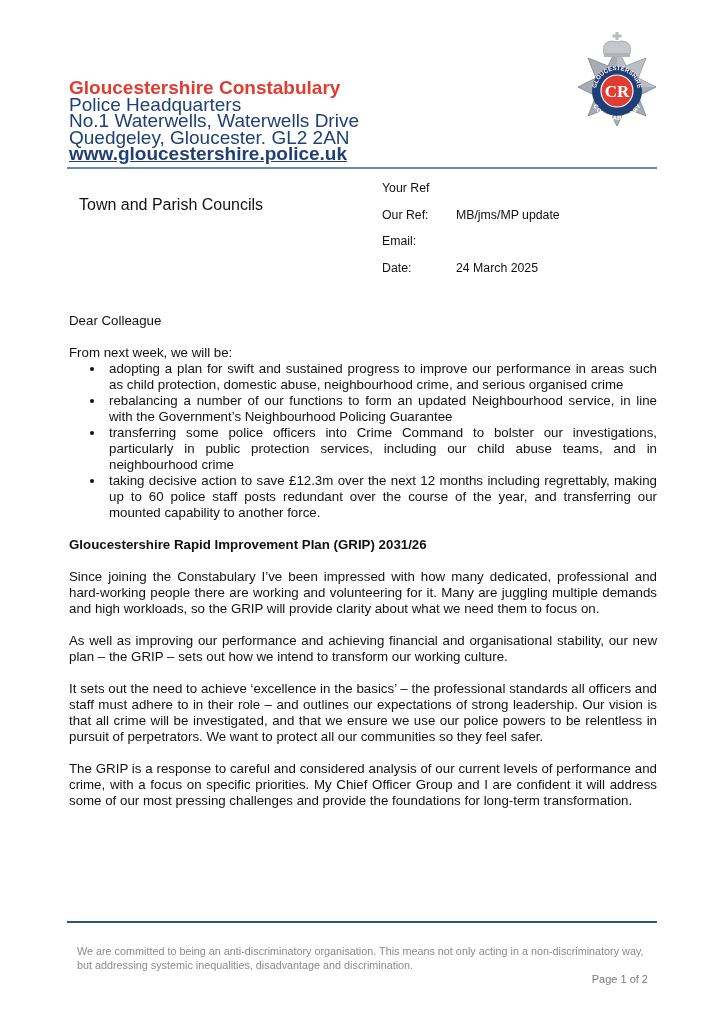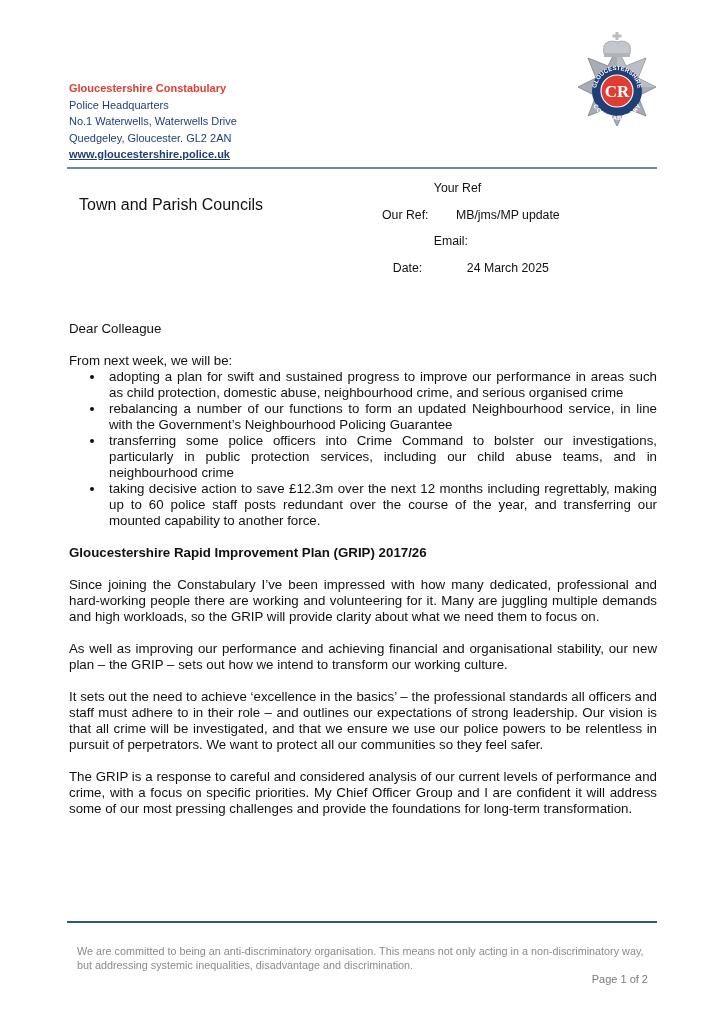--- a/index.html
+++ b/index.html
@@ -1,40 +1,40 @@
 <!DOCTYPE html>
 <html><head>
   <meta charset="utf-8">
   <style>
     html, body { margin: 0; padding: 0; background: #ffffff; }
     body { width: 724px; height: 1023px; position: relative; overflow: hidden;
            font-family: "Liberation Sans", sans-serif; color: #111; }
     .abs { position: absolute; }
 
     
-    .org { left: 69px; top: 80px; font-size: 11px; line-height: 16.5px; color: #1f3f76; }
+    .org { left: 69px; top: 80px; font-size: 19px; line-height: 16.5px; color: #1f3f76; }
     .org .name { color: #e03c31; font-weight: bold; }
     .org .web { font-weight: bold; text-decoration: underline; color: #1f3f76; }
 
     .crest { left: 574px; top: 30px; width: 86px; height: 100px; }
 
     .rule { left: 67px; width: 590px; height: 2px; background: #6b8bab; }
     .rule.top { top: 167px; }
     .rule.bottom { top: 921px; background: #2d5878; }
 
     
     .recipient { left: 79px; top: 196px; font-size: 16px; }
     .refs { left: 382px; top: 181px; font-size: 12.3px; }
-    .refs .row { display: flex; height: 26.5px; justify-content: center; }
+    .refs .row { display: flex; height: 26.5px; }
     .refs .lbl { width: 74px; }
     .refs a { color: #2a6ebb; text-decoration: underline; }
 
     
     .body { left: 69px; top: 313px; width: 588px; font-size: 13.3px; line-height: 16px; }
-    .body p { margin: 8px 0 16px 0; text-align: justify; }
+    .body p { margin: 0 0 16px 0; text-align: justify; }
     .body p.salutation { margin-bottom: 16px; }
     .body ul { margin: -16px 0 16px 0; padding-left: 36px; }
     .body li { text-align: justify; padding-left: 4px; }
     .body h3 { margin: 0 0 16px 0; font-size: 13.3px; font-weight: bold; }
 
     
     .footer-note { left: 77px; top: 944px; width: 580px; font-size: 10.8px; line-height: 14px; color: #8a8a8a; }
     .page-num { right: 76px; top: 973px; font-size: 11px; color: #7a7a7a; }
   </style>
 </head>
@@ -97,21 +97,21 @@
 
 <div class="abs body">
   <p class="salutation">Dear Colleague</p>
   <p style="margin-bottom:16px;">From next week, we will be:</p>
   <ul>
     <li>adopting a plan for swift and sustained progress to improve our performance in areas such as child protection, domestic abuse, neighbourhood crime, and serious organised crime</li>
     <li>rebalancing a number of our functions to form an updated Neighbourhood service, in line with the Government’s Neighbourhood Policing Guarantee</li>
     <li>transferring some police officers into Crime Command to bolster our investigations, particularly in public protection services, including our child abuse teams, and in neighbourhood crime</li>
     <li>taking decisive action to save £12.3m over the next 12 months including regrettably, making up to 60 police staff posts redundant over the course of the year, and transferring our mounted capability to another force.</li>
   </ul>
-  <h3>Gloucestershire Rapid Improvement Plan (GRIP) 2017/26</h3>
+  <h3>Gloucestershire Rapid Improvement Plan (GRIP) 2031/26</h3>
   <p>Since joining the Constabulary I’ve been impressed with how many dedicated, professional and hard-working people there are working and volunteering for it. Many are juggling multiple demands and high workloads, so the GRIP will provide clarity about what we need them to focus on.</p>
   <p>As well as improving our performance and achieving financial and organisational stability, our new plan – the GRIP – sets out how we intend to transform our working culture.</p>
   <p>It sets out the need to achieve ‘excellence in the basics’ – the professional standards all officers and staff must adhere to in their role – and outlines our expectations of strong leadership. Our vision is that all crime will be investigated, and that we ensure we use our police powers to be relentless in pursuit of perpetrators. We want to protect all our communities so they feel safer.</p>
   <p>The GRIP is a response to careful and considered analysis of our current levels of performance and crime, with a focus on specific priorities. My Chief Officer Group and I are confident it will address some of our most pressing challenges and provide the foundations for long-term transformation.</p>
 </div>
 
 <div class="abs rule bottom"></div>
 <div class="abs footer-note">We are committed to being an anti-discriminatory organisation. This means not only acting in a non-discriminatory way, but addressing systemic inequalities, disadvantage and discrimination.</div>
 <div class="abs page-num">Page 1 of 2</div>
 

